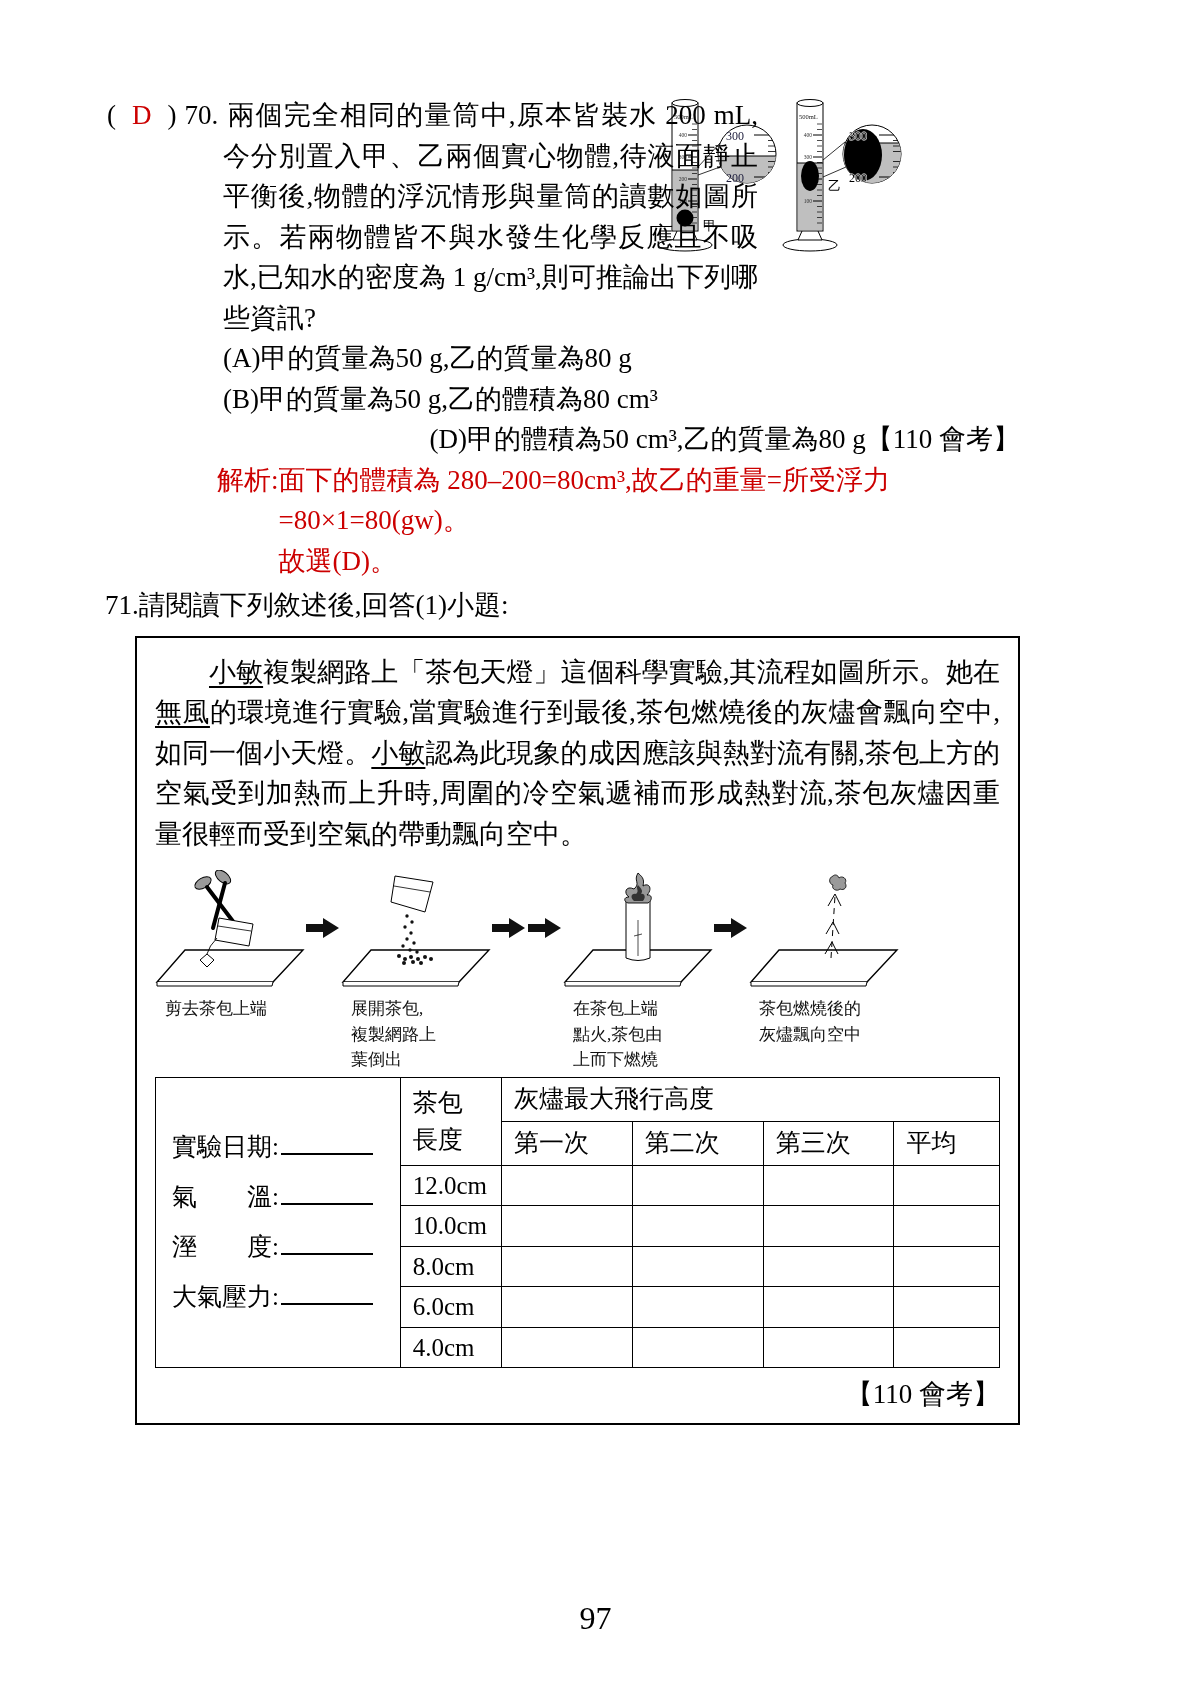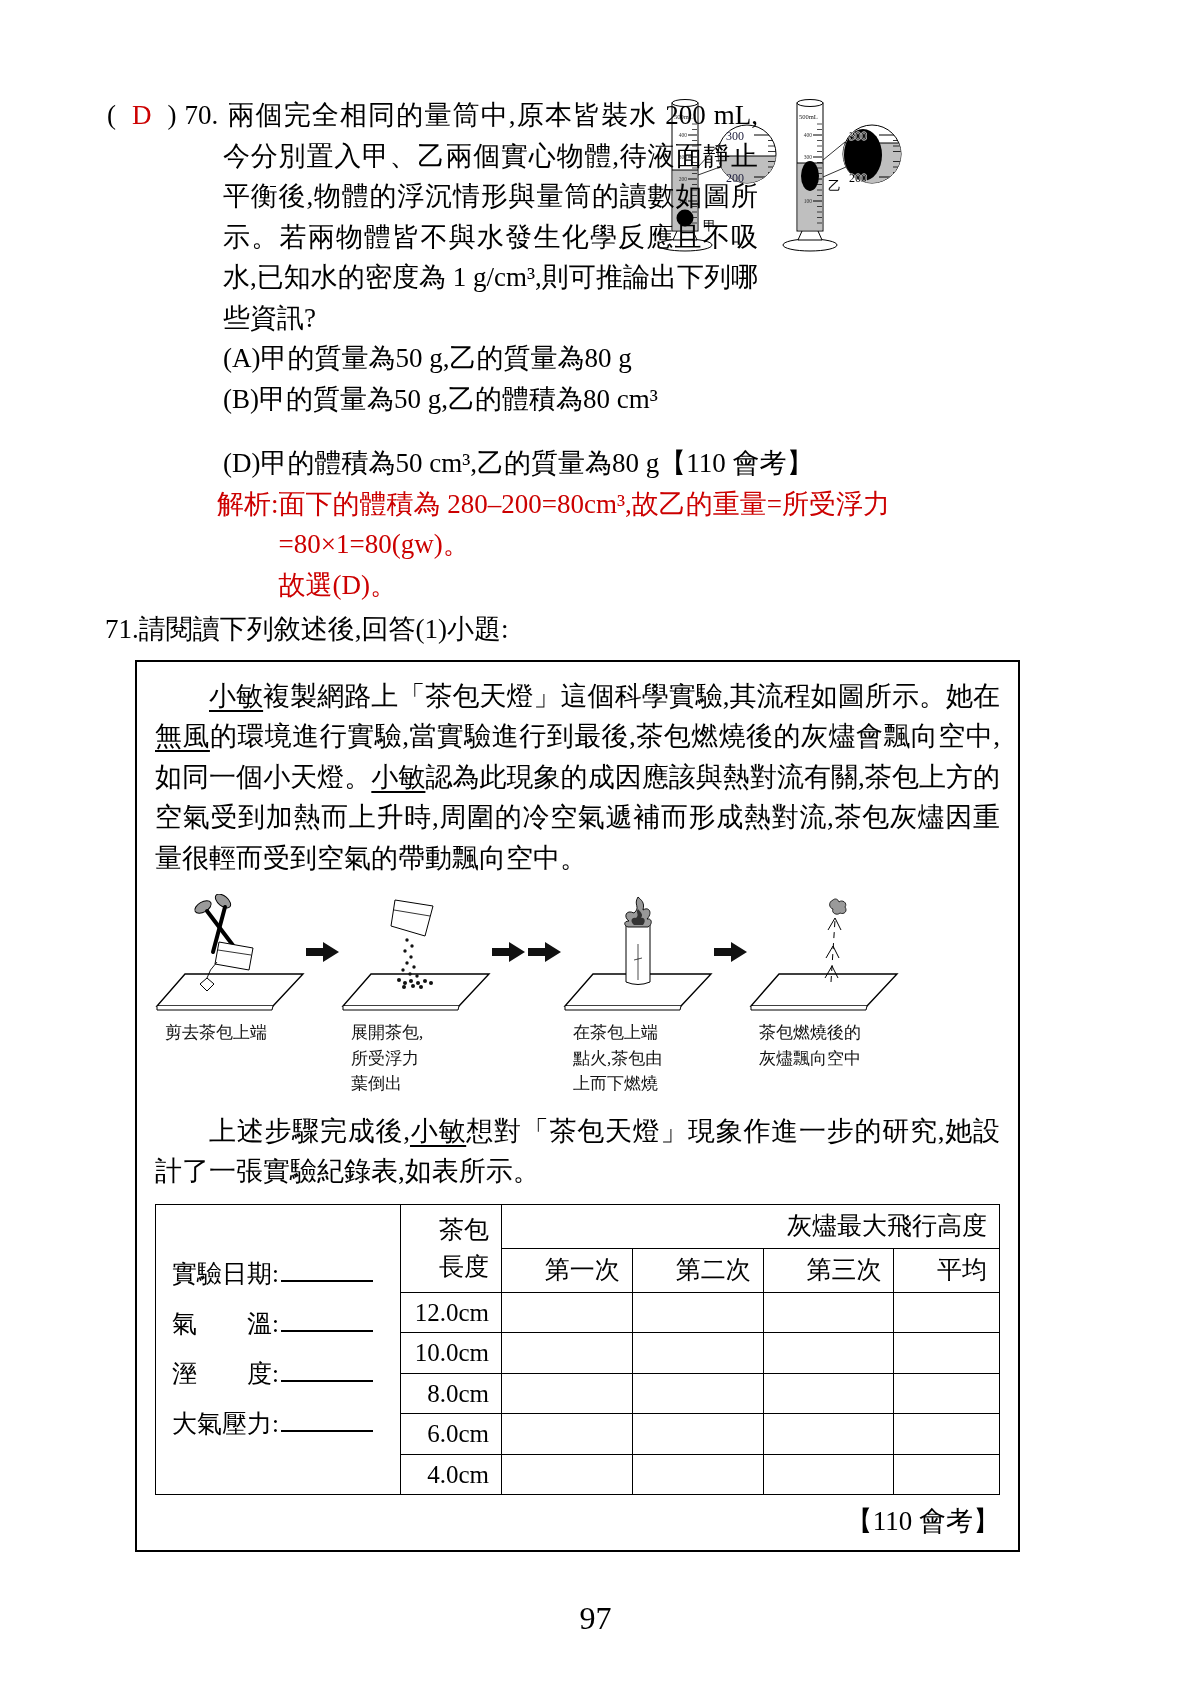--- a/index.html
+++ b/index.html
@@ -12,42 +12,42 @@
   }
   .content { padding:95px 171px 0 105px; }
   .mark { padding:0 2px; }
   .ans-letter { color:#cc0000; padding:0 14px; }
   .qnum { margin:0 8px 0 6px; }
 
   .q-para { padding-left:118px; text-indent:-118px; text-align:justify; margin:0; }
   .cyl-fig { float:right; width:252px; height:168px; margin:2px 0 6px 10px; }
 
   .opt { padding-left:118px; }
-  .opt-row { display:flex; justify-content:flex-start; padding-left:118px;margin-top:24px; }
+  .opt-row { display:flex; justify-content:flex-end; padding-left:118px; }
   .src { white-space:nowrap; }
 
   .explain { display:flex; margin-left:112px; color:#cc0000; }
   .explain .lbl { white-space:nowrap; }
 
   .q71-head { margin-top:4px; }
   .box { border:2px solid #000; margin-left:30px; margin-top:10px; padding:14px 18px 8px 18px; }
   .passage { text-indent:2em; text-align:justify; margin:0; }
   .u { text-decoration:underline; text-underline-offset:5px; text-decoration-thickness:1.5px; }
 
   .flow { display:flex; align-items:flex-start; margin:16px 0 4px 0; }
   .step { display:flex; flex-direction:column; width:150px; flex:0 0 auto; }
   .step svg { width:150px; height:118px; }
   .caption { font-size:17px; line-height:1.5; margin-top:8px; color:#111; padding-left:10px; }
   .caption span { display:block; }
   .flow-arrow { flex:0 0 auto; margin:46px 1px 0 1px; }
 
   .p2 { text-indent:2em; text-align:justify; margin:14px 0 12px 0; }
 
   table.rec { border-collapse:collapse; width:100%; margin-top:2px; font-size:25px; }
-  table.rec td { border:1.6px solid #000; text-align:right; padding:1px 12px; }
+  table.rec td { border:1.6px solid #000; text-align:left; padding:1px 12px; }
   .info-cell { text-align:left !important; padding:25px 16px !important; width:29%; vertical-align:middle; }
   .info-line { line-height:2.0; white-space:nowrap; }
   .blank { display:inline-block; width:92px; border-bottom:2px solid #000; height:0.8em; margin-left:2px; }
   .len-col { width:12%; }
   .trial-col { width:15.5%; }
   .avg-col { width:12.5%; }
   .hdr-row td { height:44px; }
   .data-row td { height:37px; }
   .box-src { text-align:right; margin-top:6px; }
 
@@ -209,21 +209,21 @@
                 <circle cx="77" cy="89" r="2"></circle>
                   <circle cx="84" cy="87" r="2"></circle>
                   <circle cx="90" cy="89" r="2"></circle>
                 <circle cx="72" cy="92" r="2"></circle>
                   <circle cx="80" cy="93" r="2"></circle>
                   <circle cx="63" cy="93" r="2"></circle>
               </g>
             </svg>
             <div class="caption">
                 <span>展開茶包,</span>
-                <span>所受浮力</span>
+                <span>複製網路上</span>
                 <span>葉倒出</span>
               </div>
           </div>
           <svg class="flow-arrow" viewBox="0 0 34 24" width="34" height="24">
               <path d="M0,8 H17 V2 L33,12 L17,22 V16 H0 Z" fill="#111"></path>
             </svg>
 
           <svg class="flow-arrow" viewBox="0 0 34 24" width="34" height="24">
               <path d="M0,8 H17 V2 L33,12 L17,22 V16 H0 Z" fill="#111"></path>
             </svg>
@@ -261,21 +261,20 @@
               <path d="M84,52 L77,64 M84,52 L90,64" stroke="#000" stroke-width="1" fill="none"></path>
               <path d="M83,72 L76,84 M83,72 L89,84" stroke="#000" stroke-width="1" fill="none"></path>
             </svg>
             <div class="caption">
                 <span>茶包燃燒後的</span>
                 <span>灰燼飄向空中</span>
               </div>
           </div>
         </div>
 
-        <p class="p2"><span>上述步驟完成後,</span><span class="u">小敏</span><span>想對「茶包天燈」現象作進一步的研究,她設計了一張實驗紀錄表,如表所示。</span></p>
 
         <table class="rec">
           <tbody>
               <tr class="hdr-row">
             <td class="info-cell" rowspan="7">
               <div class="info-line"><span>實驗日期:</span><span class="blank"></span></div>
               <div class="info-line"><span>氣　　溫:</span><span class="blank"></span></div>
               <div class="info-line"><span>溼　　度:</span><span class="blank"></span></div>
               <div class="info-line"><span>大氣壓力:</span><span class="blank"></span></div>
             </td>

